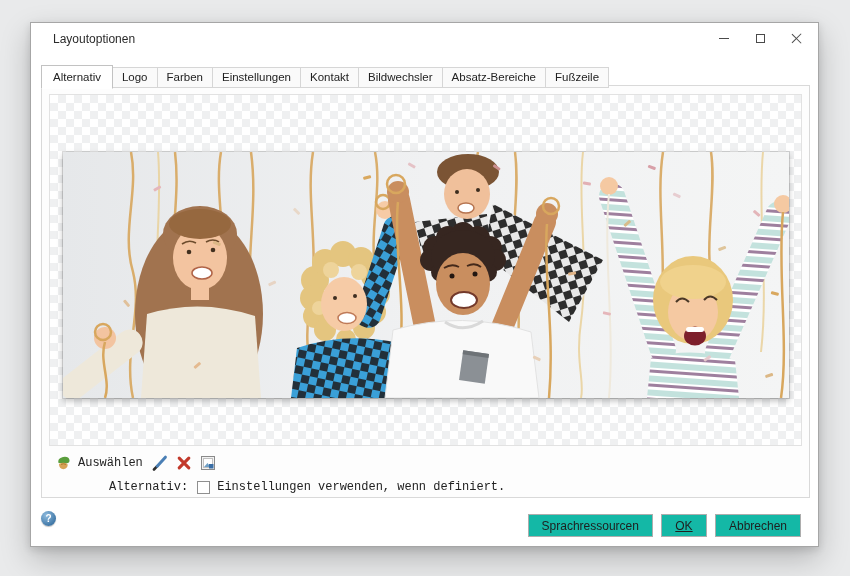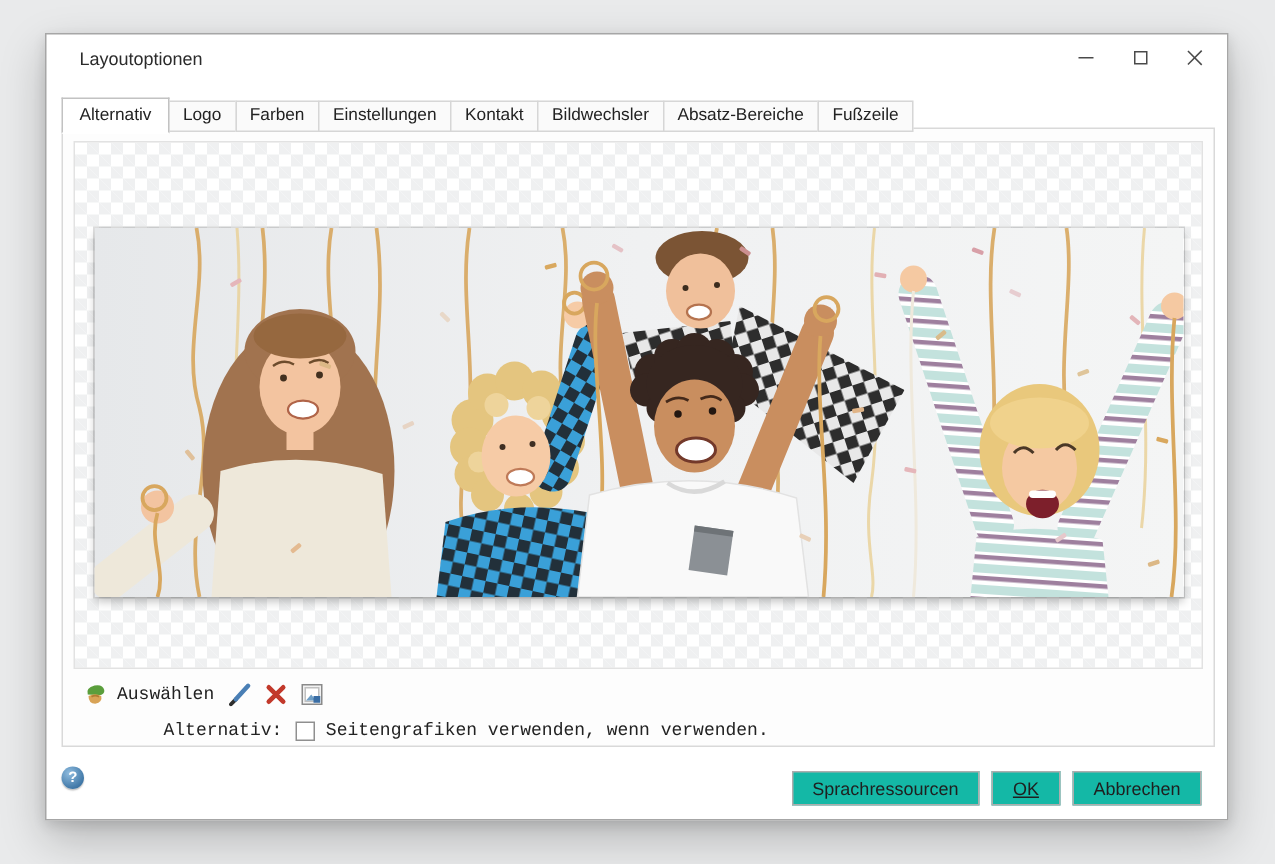--- a/index.html
+++ b/index.html
@@ -316,21 +316,21 @@
           <rect x="3.5" y="3.5" width="9" height="9" fill="#ffffff" stroke="#c0c0c0"></rect>
           <path d="M4,12 L7.5,8 L10.5,12 Z" fill="#6f9fc6"></path>
           <rect x="9" y="9" width="4.5" height="4.5" fill="#3a6ea5"></rect>
         </svg>
       </span>
     </div>
 
     <div class="altrow">
       <span class="altlabel">Alternativ:</span>
       <span class="checkbox"></span>
-      <span class="cblabel">Seitengrafiken verwenden, wenn verwenden.</span>
+      <span class="cblabel">Einstellungen verwenden, wenn definiert.</span>
     </div>
 
   </div>
 
   <div class="footer">
     <span class="help">?</span>
     <div class="fbuttons">
       <button>Sprachressourcen</button>
       <button class="ok">OK</button>
       <button>Abbrechen</button>

